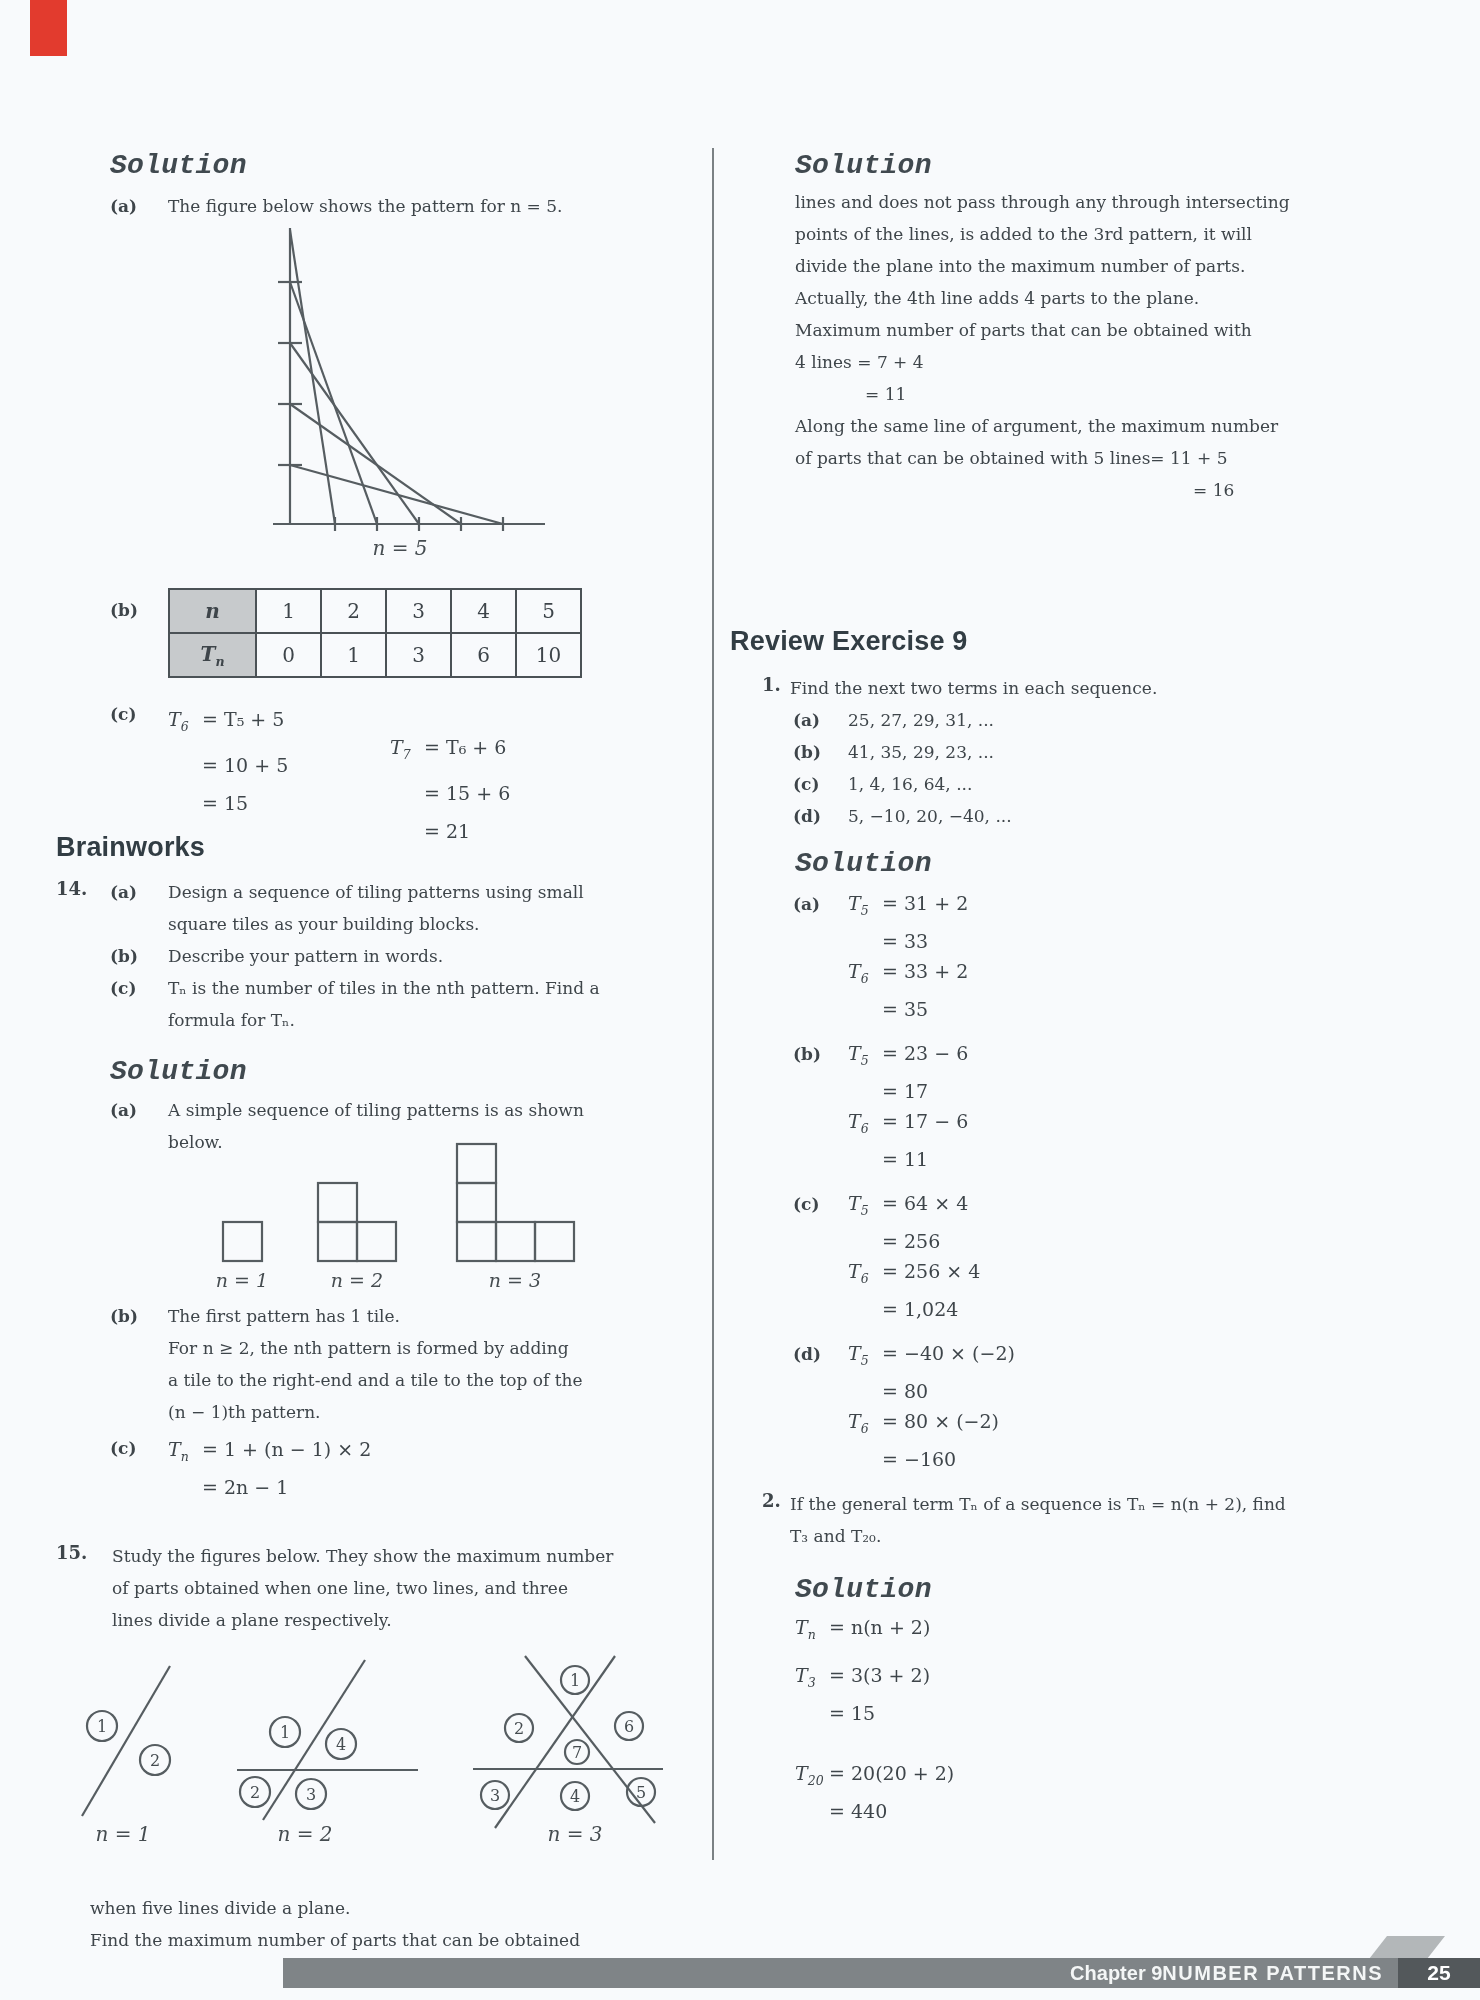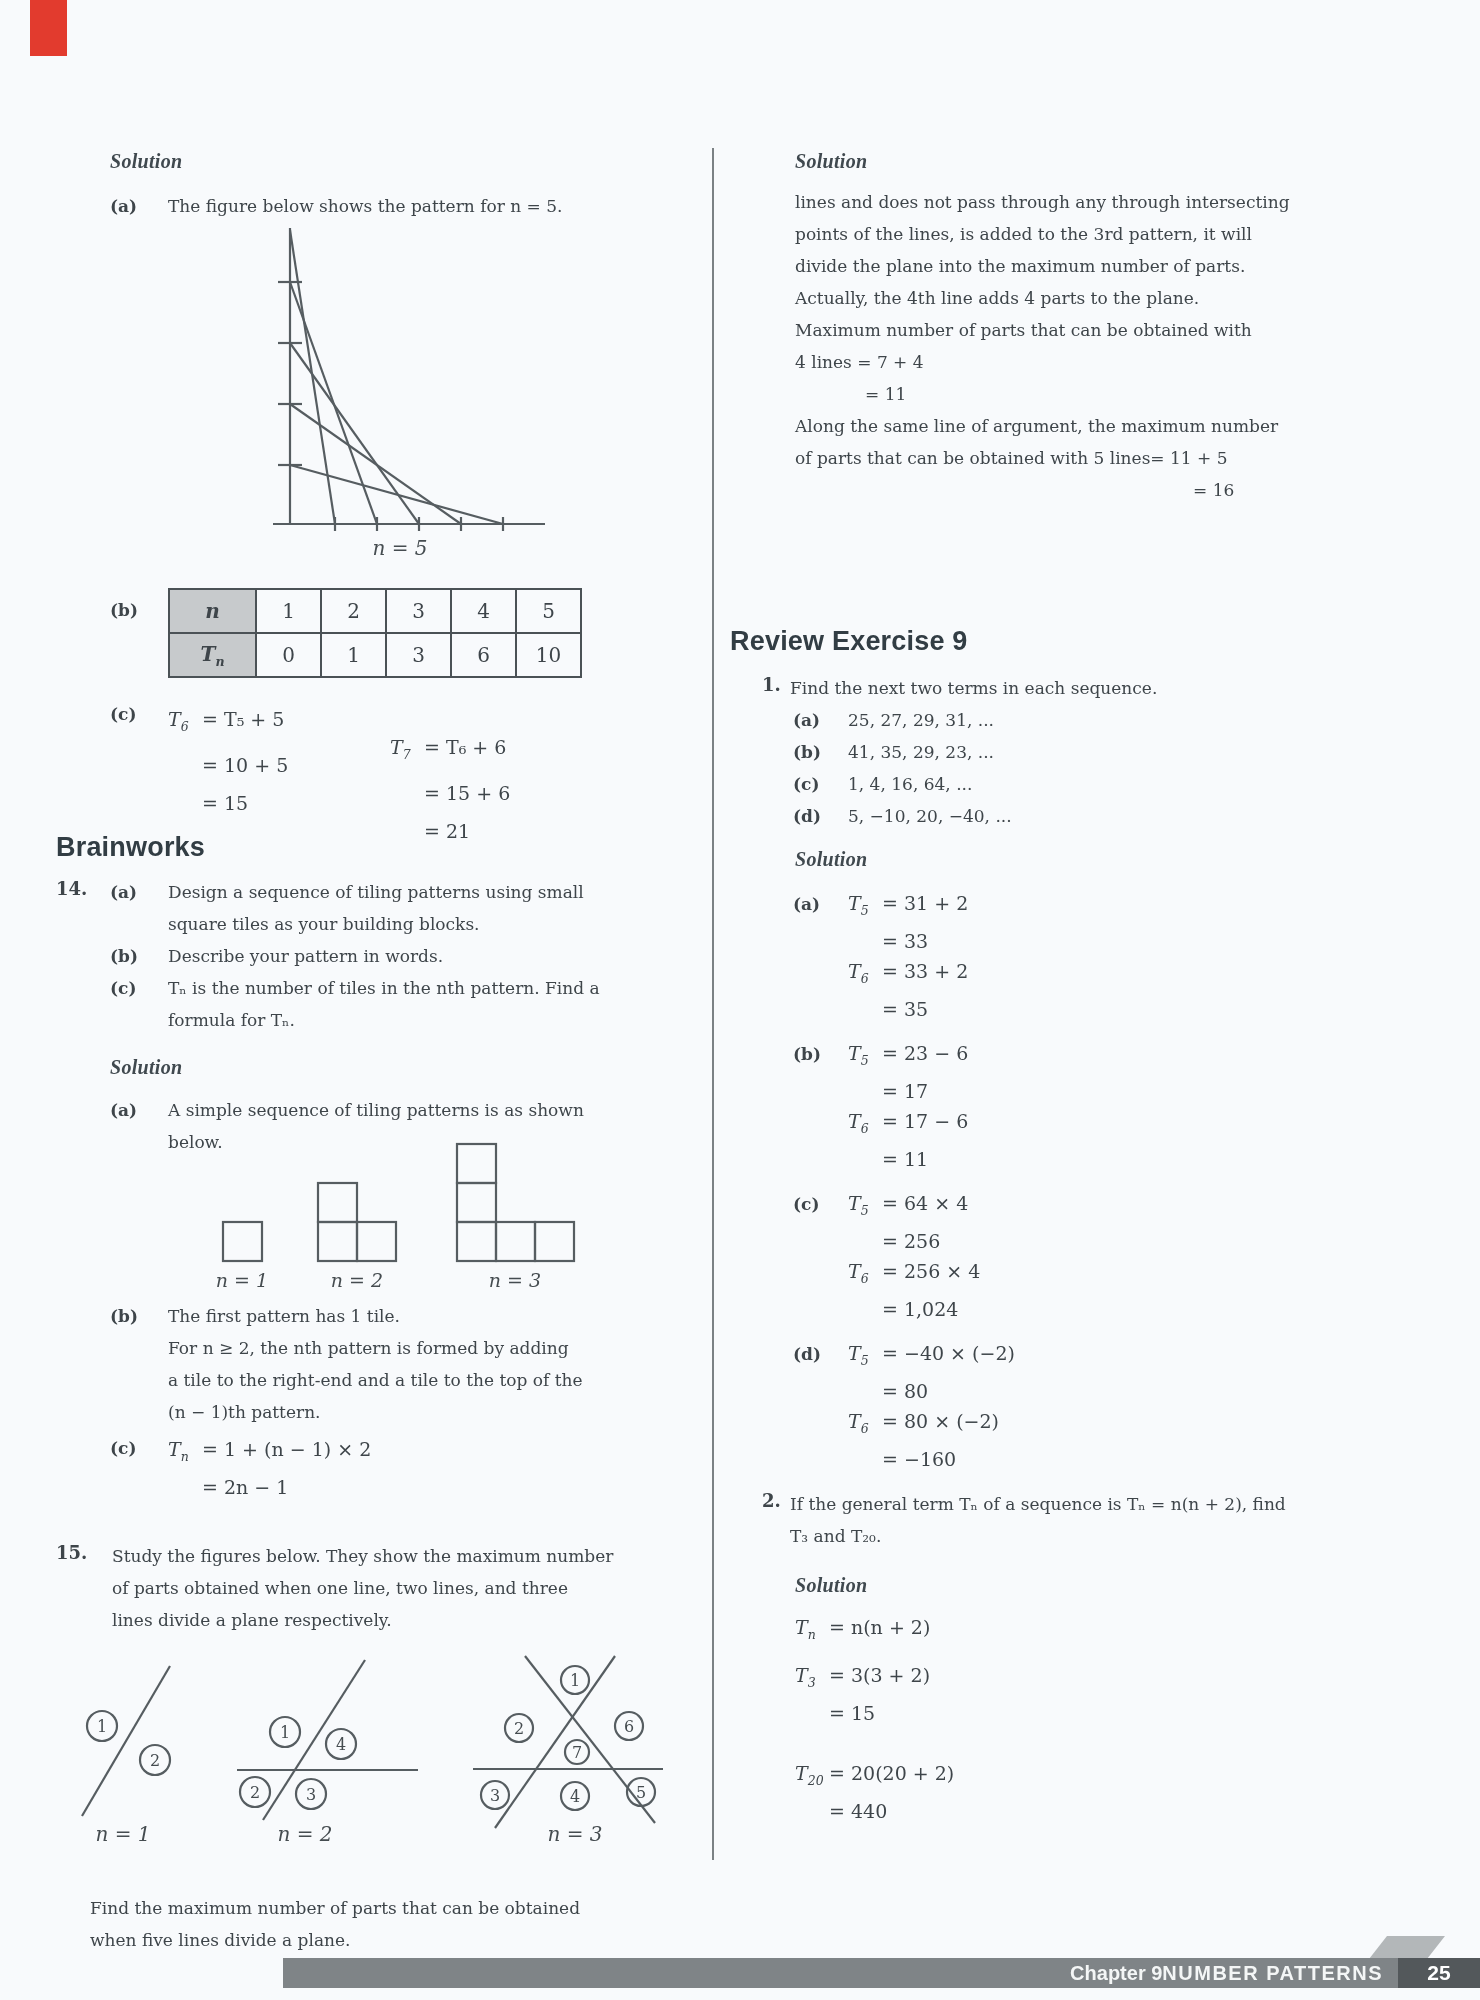--- a/index.html
+++ b/index.html
@@ -1,20 +1,20 @@
 <!DOCTYPE html>
 <html><head>
 <meta charset="utf-8">
 <style>
   html,body{margin:0;padding:0;background:#e8eaec;}
   .page{position:relative;width:1480px;height:2000px;background:#f8fafc;overflow:hidden;
         font-family:"DejaVu Serif","Liberation Serif",serif;color:#3e454a;}
   .abs{position:absolute;}
-  .sol-head{font-family:Liberation Serif, serif;font-weight:bold;font-style:italic;
-            font-size:20px;color:#40494f;letter-spacing:.3px;}
+  .sol-head{font-family:Liberation Mono, monospace;font-weight:bold;font-style:italic;
+            font-size:28px;color:#40494f;letter-spacing:.3px;}
   .big-head{font-family:"Liberation Sans",sans-serif;font-weight:bold;font-size:27px;
             color:#323d44;letter-spacing:.2px;}
   .ln{font-size:17px;line-height:32px;white-space:nowrap;}
   .lbl{font-weight:bold;font-size:17px;}
   .qn{font-weight:bold;font-size:18px;}
   .item{position:absolute;}
   .item .lbl{position:absolute;left:0;top:0;line-height:32px;}
   .item .body{margin-left:58px;}
   .item .body-r{margin-left:55px;}
   .eqline{font-size:19px;line-height:30px;white-space:nowrap;}
@@ -223,22 +223,22 @@
     <circle class="fig-stroke" cx="440" cy="147" r="14"></circle>
     <text class="regnum" x="440" y="152.5" text-anchor="middle">3</text>
     <circle class="fig-stroke" cx="520" cy="148" r="14"></circle>
     <text class="regnum" x="520" y="153.5" text-anchor="middle">4</text>
     <circle class="fig-stroke" cx="586" cy="144" r="14"></circle>
     <text class="regnum" x="586" y="149.5" text-anchor="middle">5</text>
     <text class="figlab" x="520" y="193" text-anchor="middle">n = 3</text>
   </svg>
 
   <div class="abs" style="left:90px;top:1892px">
+    <div class="ln">when five lines divide a plane.</div>
     <div class="ln">Find the maximum number of parts that can be obtained</div>
-    <div class="ln">when five lines divide a plane.</div>
   </div>
 
   <div class="abs sol-head" style="left:795px;top:150px">Solution</div>
   <div class="abs" style="left:795px;top:186px">
     <div class="ln">lines and does not pass through any through intersecting</div>
     <div class="ln">points of the lines, is added to the 3rd pattern, it will</div>
     <div class="ln">divide the plane into the maximum number of parts.</div>
     <div class="ln">Actually, the 4th line adds 4 parts to the plane.</div>
     <div class="ln">Maximum number of parts that can be obtained with</div>
     <div class="ln">4 lines = 7 + 4</div>

